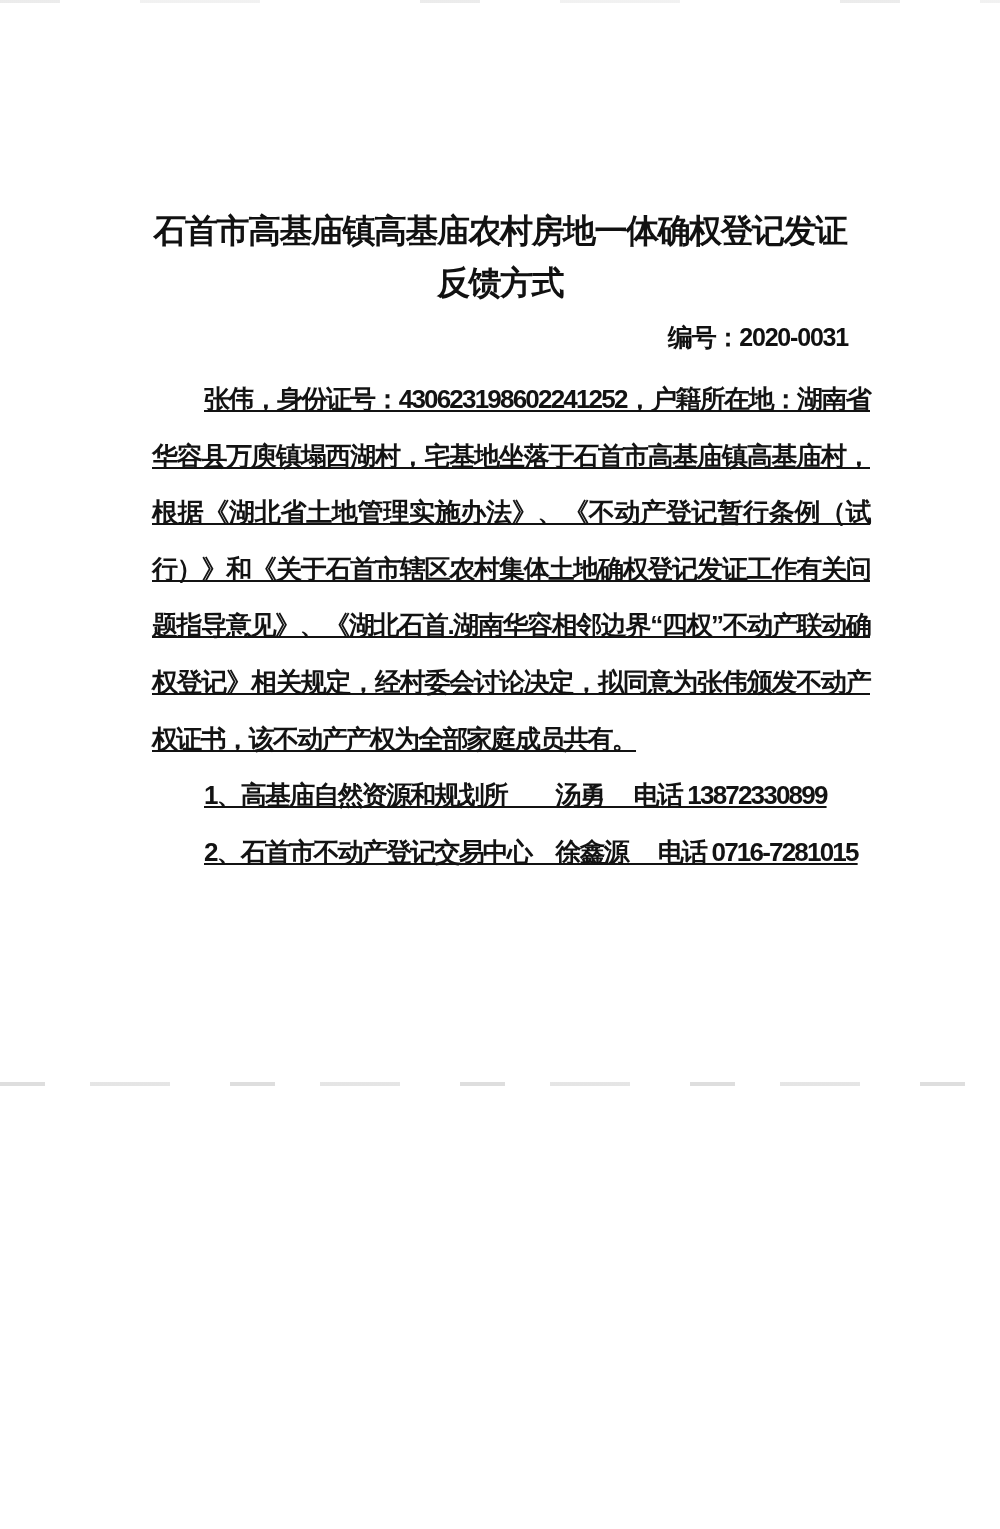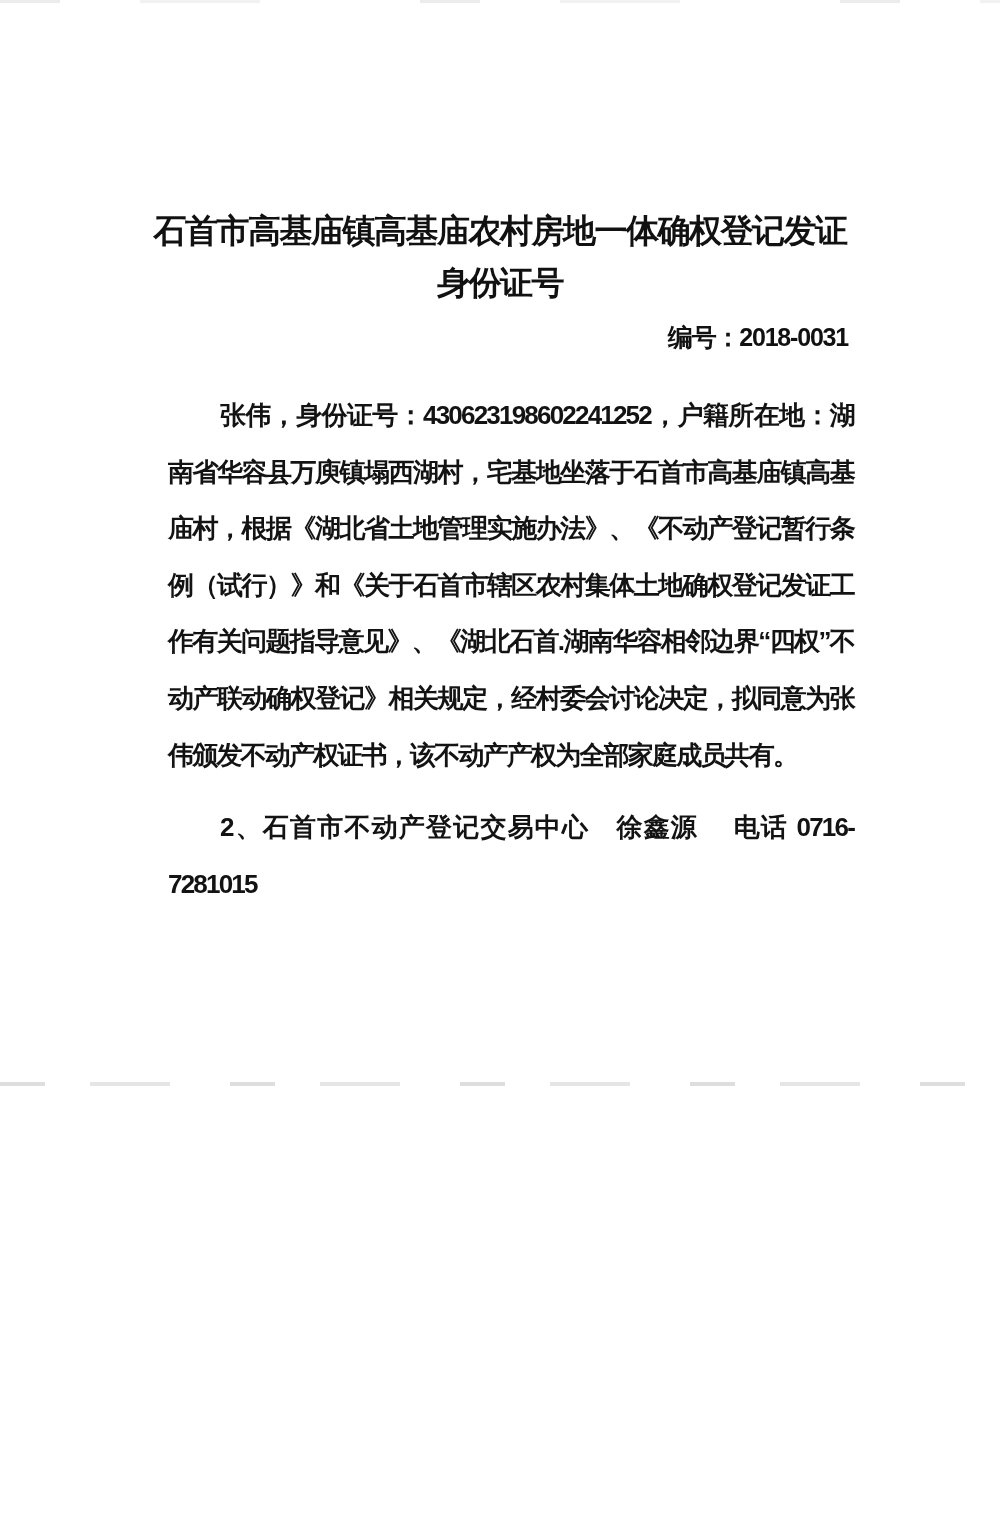--- a/index.html
+++ b/index.html
@@ -35,21 +35,21 @@
   .doc-number {
     position: absolute; top: 321px; right: 152px;
     font-size: 25px; font-weight: 700; letter-spacing: -1.2px;
     color: #111;
   }
   .content {
     position: absolute; left: 152px; top: 371px; width: 718px;
     font-size: 26px; font-weight: 700; letter-spacing: -1.8px;
     line-height: 56.6px; text-align: justify; color: #131313;
   }
-  .content p { margin: 16px; text-indent: 2em; }
+  .content p { margin: 0; text-indent: 2em; text-decoration: underline; }
   .signature-org {
     position: absolute; left: 570px; top: 1297px;
     font-size: 25px; font-weight: 400; letter-spacing: -1.8px;
     color: #111; z-index: 3;
   }
   .signature-date {
     position: absolute; left: 602px; top: 1357px;
     font-size: 25px; font-weight: 700; letter-spacing: -1px;
     color: #111; z-index: 3;
   }
@@ -66,27 +66,28 @@
 </style>
 </head>
 <body>
 
 <div class="page">
 
   <div class="scan-edge-top"></div>
 
   <div class="title-block">
     <div class="title-line">石首市高基庙镇高基庙农村房地一体确权登记发证</div>
-    <div class="title-line">身份证号</div>
+    <div class="title-line">反馈方式</div>
   </div>
 
-  <div class="doc-number">编号：2018-0031</div>
+  <div class="doc-number">编号：2020-0031</div>
 
   <div class="content">
     <p>张伟，身份证号：430623198602241252，户籍所在地：湖南省华容县万庾镇塌西湖村，宅基地坐落于石首市高基庙镇高基庙村，根据《湖北省土地管理实施办法》、《不动产登记暂行条例（试行）》和《关于石首市辖区农村集体土地确权登记发证工作有关问题指导意见》、《湖北石首.湖南华容相邻边界“四权”不动产联动确权登记》相关规定，经村委会讨论决定，拟同意为张伟颁发不动产权证书，该不动产产权为全部家庭成员共有。</p>
+    <p>1、高基庙自然资源和规划所　　汤勇　 电话 13872330899</p>
     <p>2、石首市不动产登记交易中心　徐鑫源　 电话 0716-7281015</p>
   </div>
 
   <div class="seal">
     <svg viewBox="0 0 200 216" xmlns="http://www.w3.org/2000/svg">
       <ellipse id="seal-ring" cx="100" cy="107" rx="90" ry="98" fill="none" stroke="#c5392c" stroke-width="5.5" opacity="0.88"></ellipse>
       <polygon id="seal-star" points="106.4,93.6 93.2,116.1 67.3,112.6 84.7,132.2 73.4,155.7 97.3,145.3 116.2,163.3 113.7,137.3 136.6,124.9 111.2,119.2" fill="rgba(213,92,80,0.38)" stroke="rgba(198,62,50,0.55)" stroke-width="1.5" transform="rotate(-6 100 130)"></polygon>
       <g id="seal-ring-text" fill="#c5392c" opacity="0.9">
           <text transform="translate(68.7,181.3) rotate(-155.0)" text-anchor="middle" dominant-baseline="central">石</text>
           <text transform="translate(43.3,159.7) rotate(-130.0)" text-anchor="middle" dominant-baseline="central">首</text>

